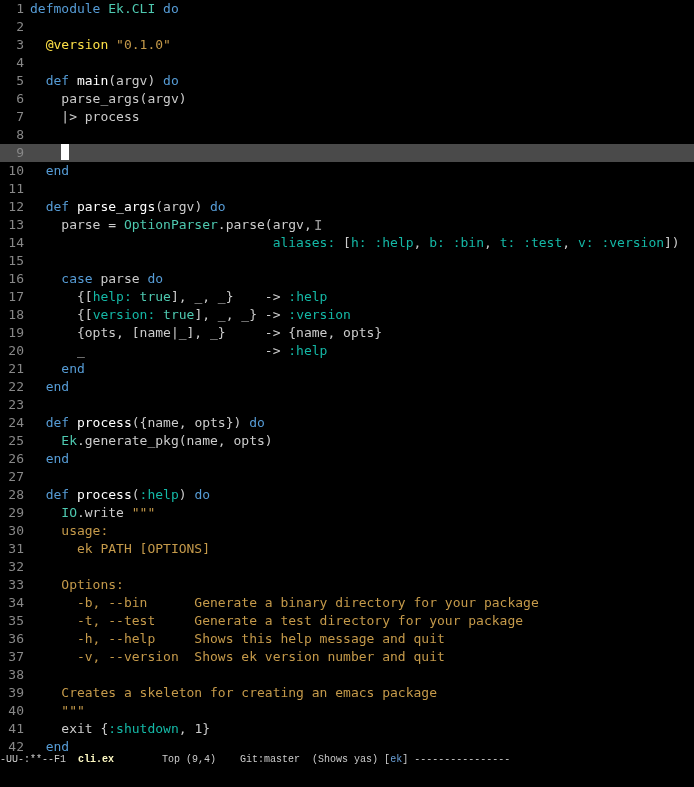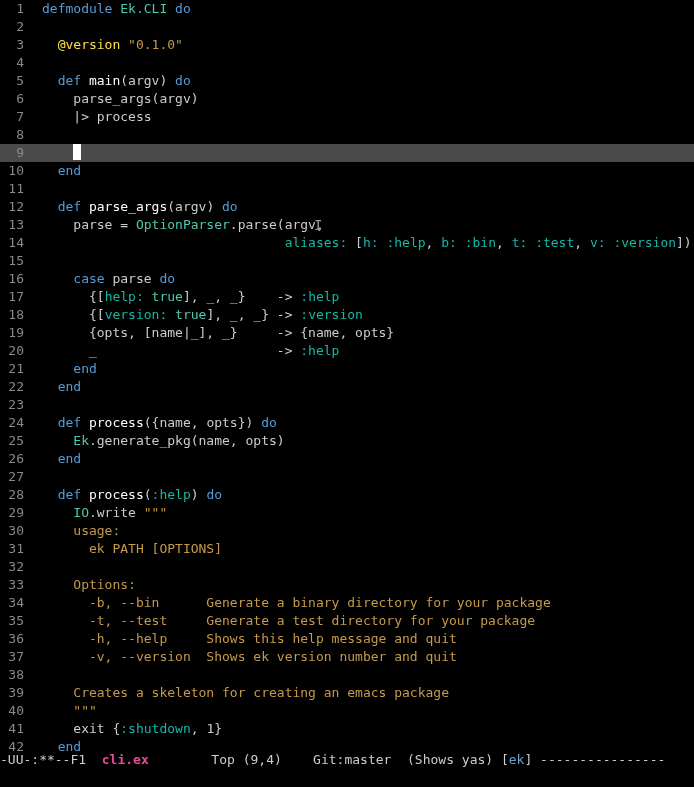--- a/index.html
+++ b/index.html
@@ -26,21 +26,20 @@
     width: 30px;
     text-align: right;
     color: #888;
     padding-right: 6px;
     flex-shrink: 0;
     user-select: none;
   }
   .code {
     flex: 1;
     white-space: pre;
-    margin-left: 12px;
   }
   .hl-line { background: #4a4a4a; }
   .hl-line .code { background: #4a4a4a; }
   .cursor {
     display: inline-block;
     width: 8px;
     height: 16px;
     background: #fff;
     vertical-align: text-bottom;
   }
@@ -64,23 +63,24 @@
   .modeline {
     position: absolute;
     left: 0; right: 0;
     bottom: 18px;
     height: 18px;
     background: #000;
     color: #ccc;
     display: flex;
     align-items: flex-end;
     white-space: pre;
-    font-size: 13px;
+    font-size: 10px;
+    font-family: Liberation Mono, monospace;
   }
-  .modeline .file { color: #ec4899; font-weight: bold; }
+  .modeline .file { color: #fef9c3; font-weight: bold; }
   .modeline .proj { color: #6aa0d8; }
 
   .minibuffer {
     position: absolute;
     left: 0; right: 0;
     bottom: 0;
     height: 18px;
     background: #000;
   }
 </style>

